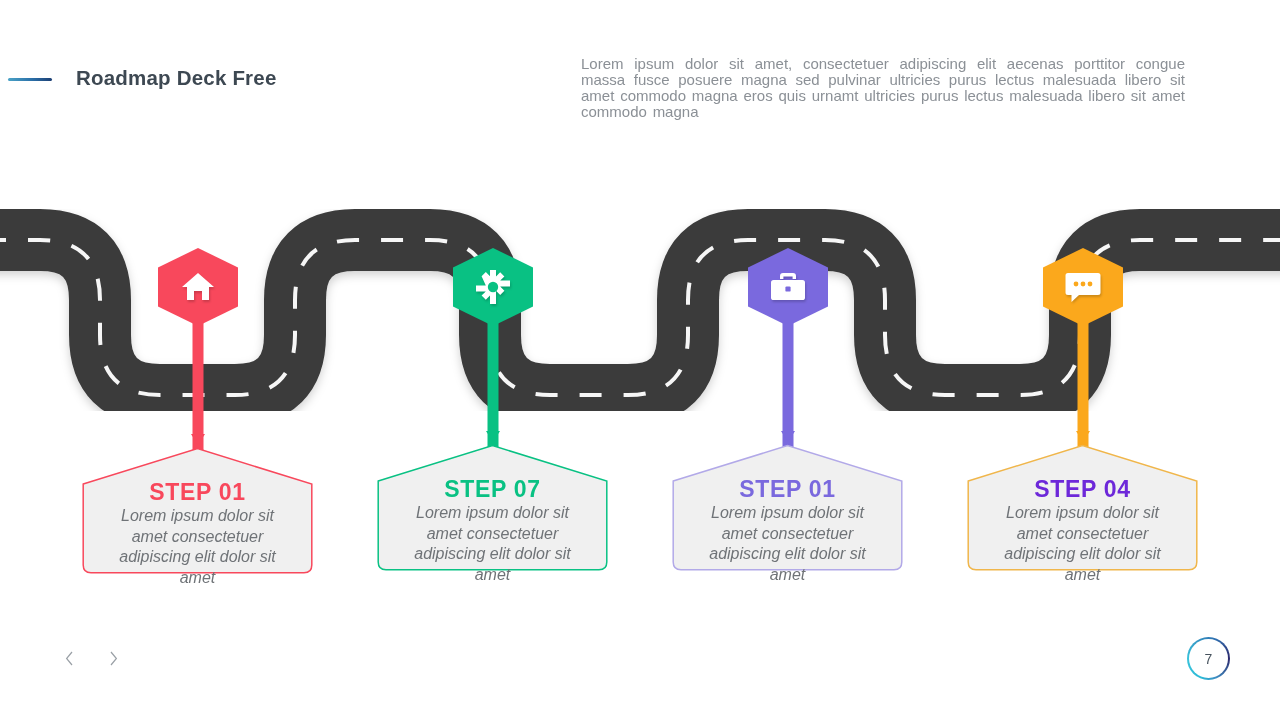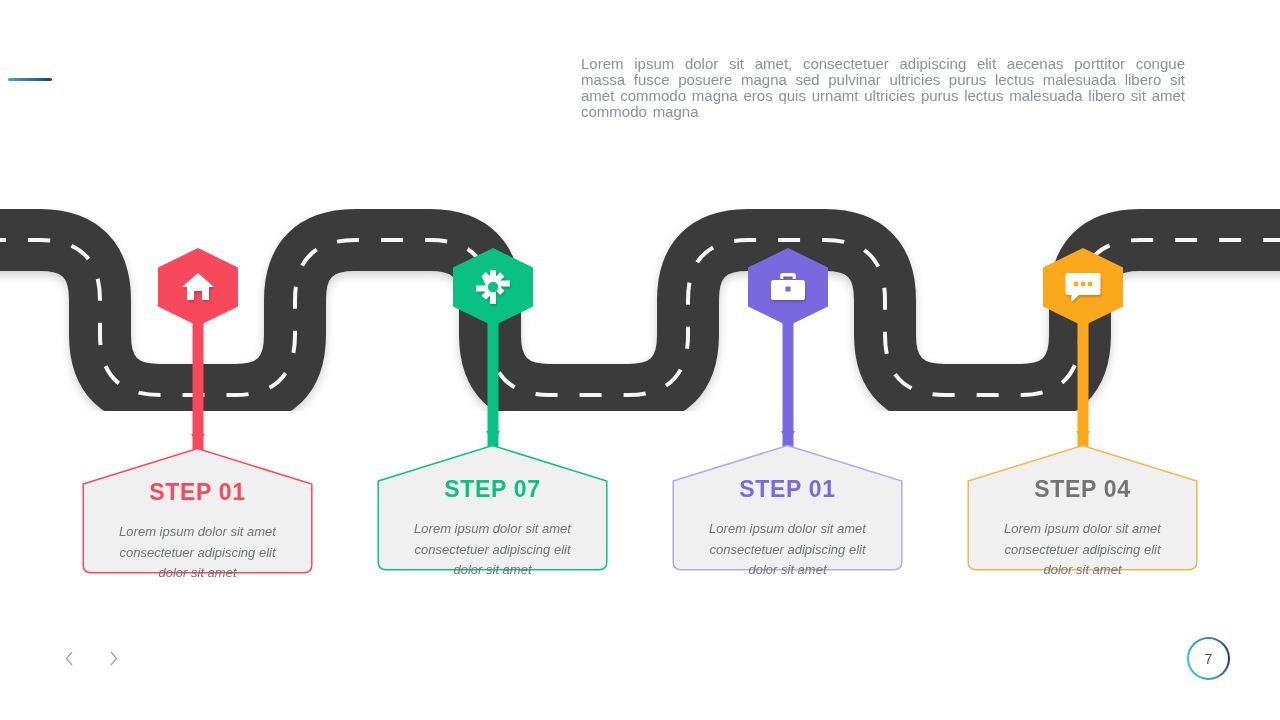--- a/index.html
+++ b/index.html
@@ -70,22 +70,22 @@
   }
   .card .body{
     position:absolute; left:0; top:0; width:100%; height:100%;
     display:flex; flex-direction:column; align-items:center;
     padding-top:32px;
   }
   .card .step{
     font-size:23px; font-weight:bold; letter-spacing:.7px;
   }
   .card .desc{
-    margin-top:16px; width:184px;
-    font-size:13px; line-height:20.5px;
+    margin-top:0; width:184px;
+    font-size:16px; line-height:20.5px;
     font-style:italic; color:#6f7377; text-align:center;
   }
   .card-arrow{
     position:absolute; left:50%; transform:translateX(-50%);
     top:-2px; width:0; height:0;
     border-left:7px solid transparent;
     border-right:7px solid transparent;
     border-top:11px solid currentColor;
   }
 
@@ -108,20 +108,21 @@
       conic-gradient(from 200deg,#2bb9d6 0deg,#39c3db 70deg,#2f6fb0 180deg,#2d2a6e 250deg,#3e8fc4 320deg,#2bb9d6 360deg) border-box;
     border:2.4px solid transparent;
   }
 </style>
 </head>
 <body>
 
 <div id="slide">
 
   <div class="title-rule"></div>
+  <div class="deck-title">Roadmap Deck Free</div>
   <div class="intro">Lorem ipsum dolor sit amet, consectetuer adipiscing elit aecenas porttitor congue massa fusce posuere magna sed pulvinar ultricies purus lectus malesuada libero sit amet commodo magna eros quis urnamt ultricies purus lectus malesuada libero sit amet commodo magna</div>
 
   <svg id="road" viewBox="0 0 1280 215" preserveAspectRatio="none">
     <defs>
       <filter id="roadshadow" x="-5%" y="-20%" width="110%" height="150%">
         <feDropShadow dx="0" dy="4" stdDeviation="5" flood-color="#000" flood-opacity="0.18"></feDropShadow>
       </filter>
     </defs>
 
     <path d="M -60 44
@@ -237,21 +238,21 @@
       <div class="desc">Lorem ipsum dolor sit amet consectetuer adipiscing elit dolor sit amet</div>
     </div>
   </div>
 
   <div class="card" style="left:967px; top:444px; color:#fba81c;">
     <div class="card-arrow" style="color:#fba81c; top:-13px;"></div>
     <svg class="shape" viewBox="0 0 231 127" preserveAspectRatio="none">
       <path d="M 1.2 37 L 115.5 1.6 L 229.8 37 L 229.8 118 Q 229.8 125.8 222 125.8 L 9 125.8 Q 1.2 125.8 1.2 118 Z" fill="#f0f0f0" stroke="#f0b64b" stroke-width="1.5"></path>
     </svg>
     <div class="body">
-      <div class="step" style="color:#737373;">STEP 04</div>
+      <div class="step" style="color:#6d28d9;">STEP 04</div>
       <div class="desc">Lorem ipsum dolor sit amet consectetuer adipiscing elit dolor sit amet</div>
     </div>
   </div>
 
   <div class="nav-arrows">
     <div class="nav-btn nav-prev">
       <span>
         <svg width="9" height="15" viewBox="0 0 9 15" fill="none" stroke="#9aa0a6" stroke-width="1.2">
           <path d="M7 1 L1.6 7.5 L7 14"></path>
         </svg>

